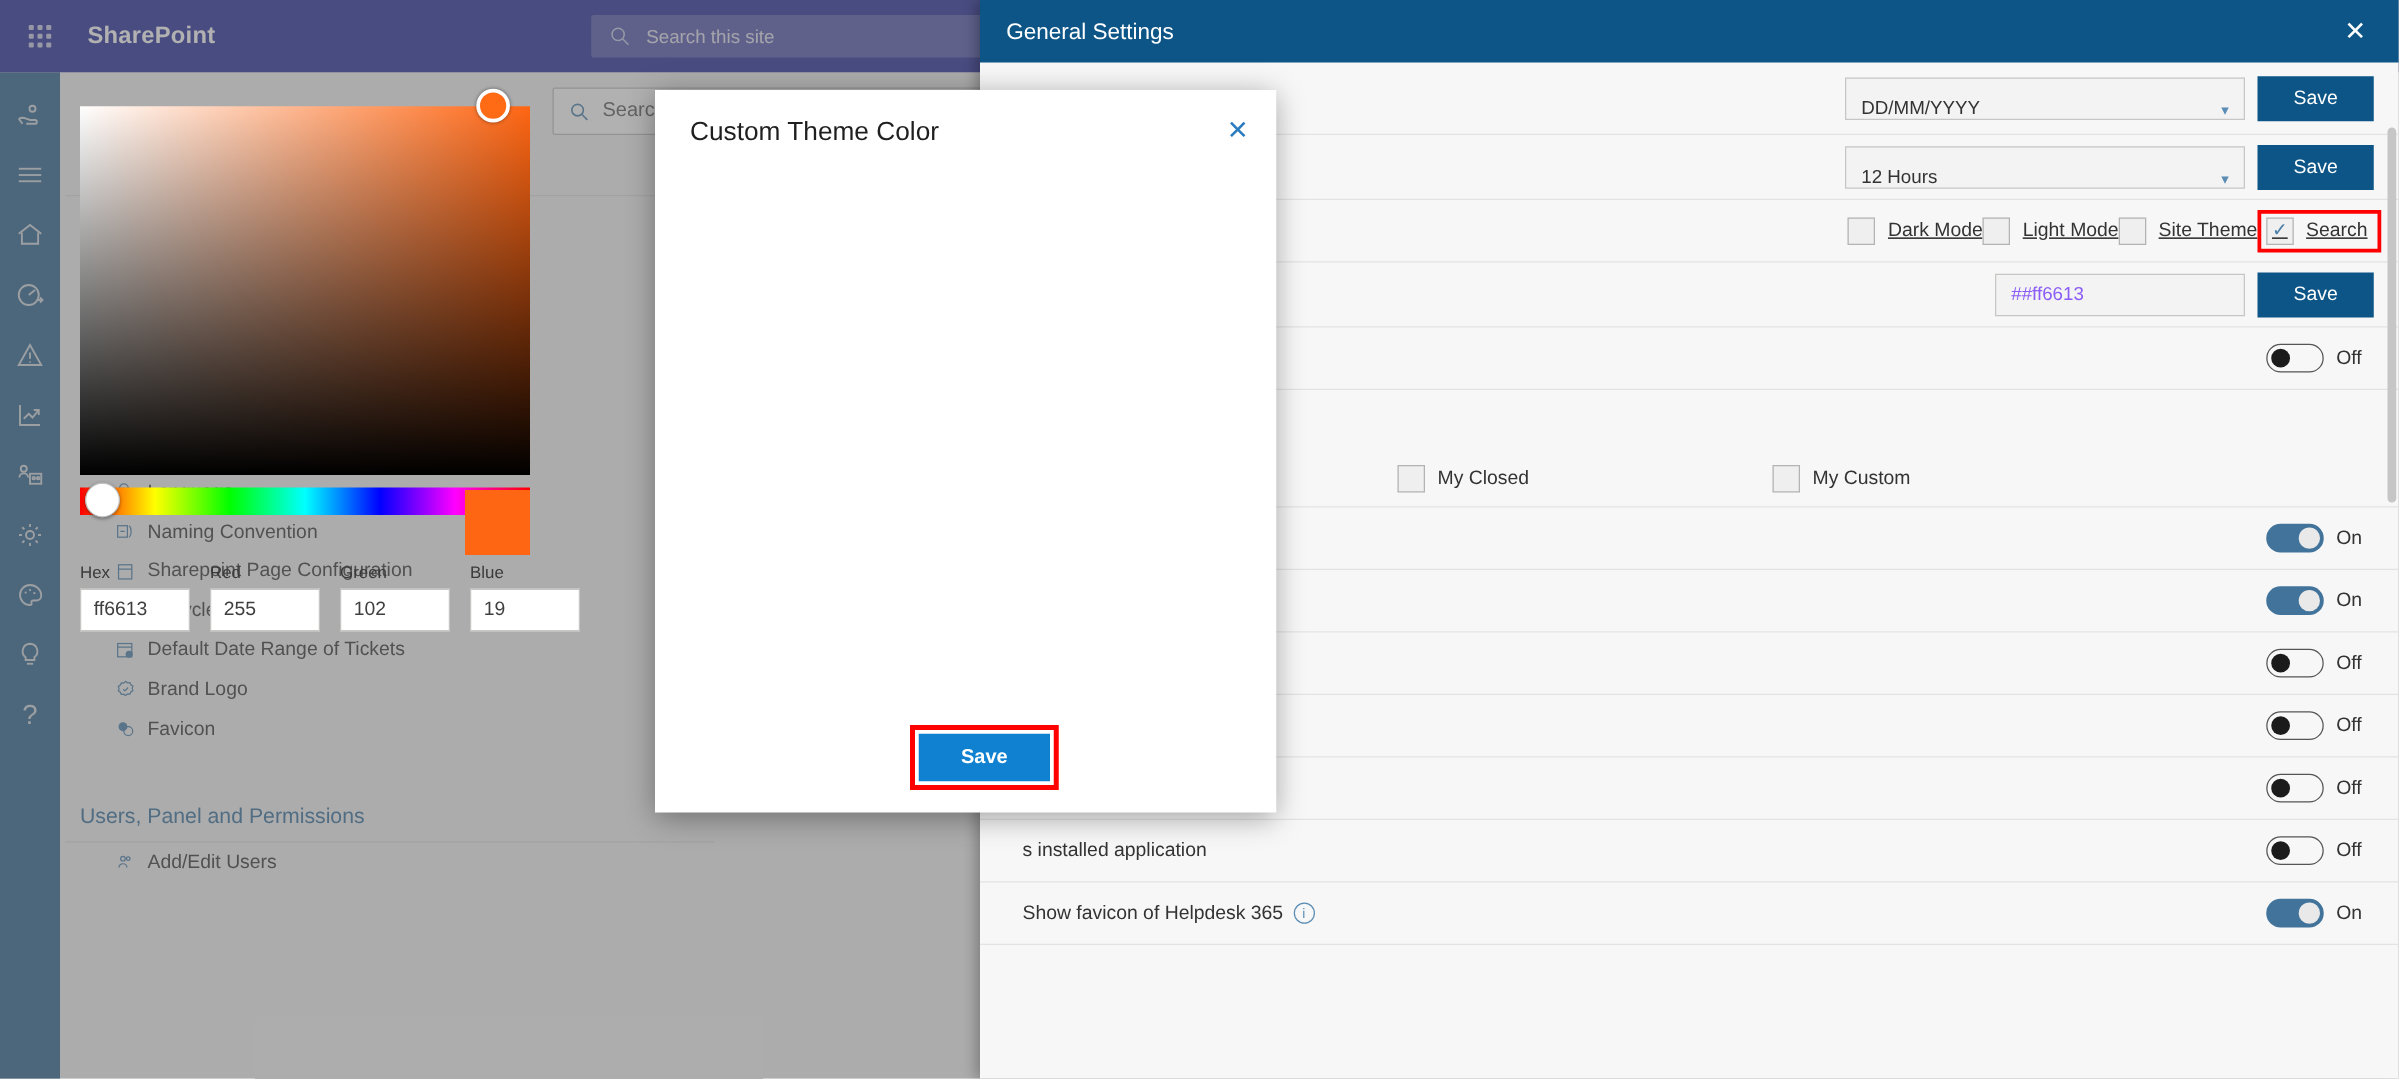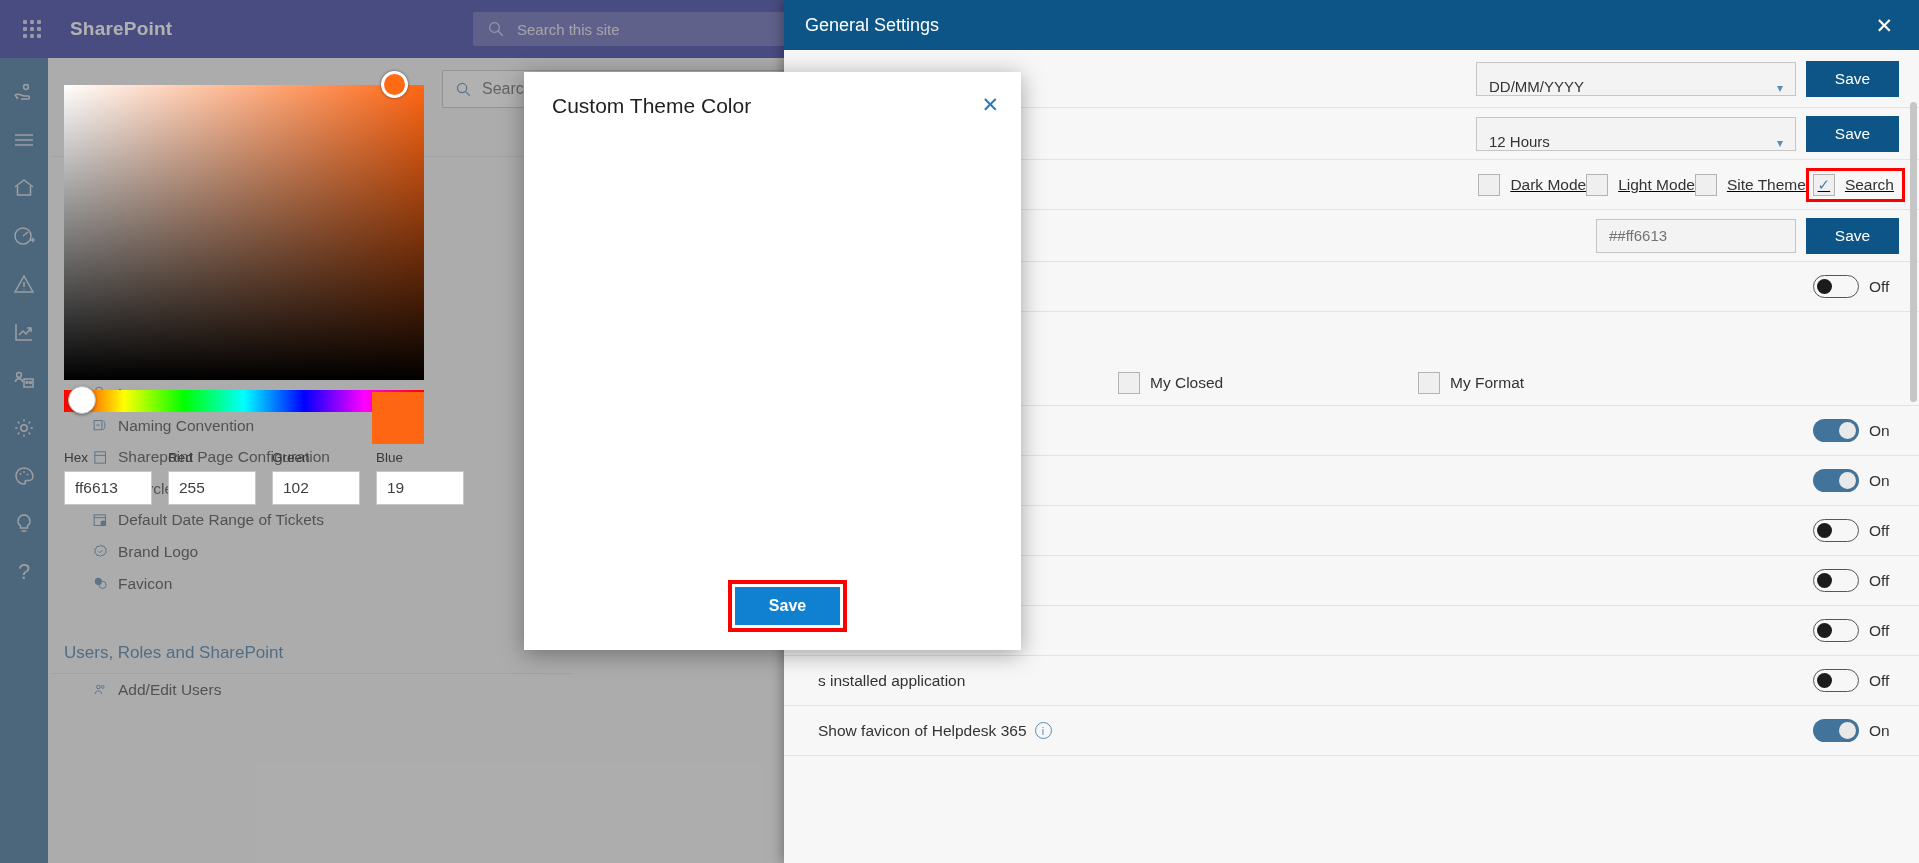--- a/index.html
+++ b/index.html
@@ -91,21 +91,21 @@
     display:flex; align-items:flex-end; justify-content:space-between; padding: 0 12px;
     color:#333; font-size:15px; cursor:pointer;
   }
   .sel .chev { color:#5b8db5; font-size: 12px; }
   .btn-save {
     width: 93px; height: 36px; background: #0d5586; color:#fff; font-size: 15.5px;
     display:flex; align-items:center; justify-content:center; cursor:pointer; margin-left: 10px;
   }
   .hexbox {
     width: 200px; height: 34px; border: 1px solid #c8c6c4; background: #f3f3f3;
-    display:flex; align-items:center; padding: 0 12px; color:#737373; font-size: 15px;
+    display:flex; align-items:center; padding: 0 12px; color:#8b5cf6; font-size: 15px;
   }
   .cbrow { display:flex; align-items:center; gap: 10px; }
   .cbox { width: 22px; height: 22px; border: 1px solid #b3b3b3; background:#efefef;
           display:flex;align-items:center;justify-content:center;cursor:pointer; }
   .cbox .tick { color:#4a7fa8; font-size: 15px; line-height: 1; }
   .cb-label { color:#333; font-size:15.5px; }
   .hl-red { border: 3px solid #ff0000; padding: 3px 8px 3px 4px; }
 
   .toggle { width: 46px; height: 23px; border-radius: 12px; position: relative; cursor:pointer; flex:0 0 auto;}
   .toggle.off { background: #f7f7f7; border: 1px solid #555; }
@@ -374,21 +374,21 @@
         <div class="setting-row">
           <svg viewBox="0 0 24 24">
               <circle cx="9" cy="9" r="5" fill="#5b8db5" stroke="none"></circle>
               <circle cx="15" cy="14" r="5"></circle>
             </svg>
           <span>Favicon</span>
         </div>
 
         <div class="sep-band"></div>
 
-        <div class="group-title alt">Users, Roles and SharePoint</div>
+        <div class="group-title alt">Users, Panel and Permissions</div>
         <div class="setting-row">
           <svg viewBox="0 0 24 24">
               <circle cx="9" cy="7" r="2.6"></circle>
               <path d="M4.5 17c0-2.6 2-4.3 4.5-4.3s4.5 1.7 4.5 4.3"></path>
               <circle cx="15" cy="7" r="2"></circle>
             </svg>
           <span>Add/Edit Users</span>
         </div>
       </div>
 
@@ -468,21 +468,21 @@
         <div class="cbrow" style="width:300px;">
           <div class="cbox"></div>
           <span class="cb-label">Teams Closed</span>
         </div>
         <div class="cbrow" style="width:300px;">
           <div class="cbox"></div>
           <span class="cb-label">My Closed</span>
         </div>
         <div class="cbrow">
           <div class="cbox"></div>
-          <span class="cb-label">My Format</span>
+          <span class="cb-label">My Custom</span>
         </div>
       </div>
 
       <div class="fr">
         <div class="fr-label"></div>
         <div class="toggle on">
             <span class="knob"></span>
           </div>
         <div class="tstate">On</div>
       </div>

